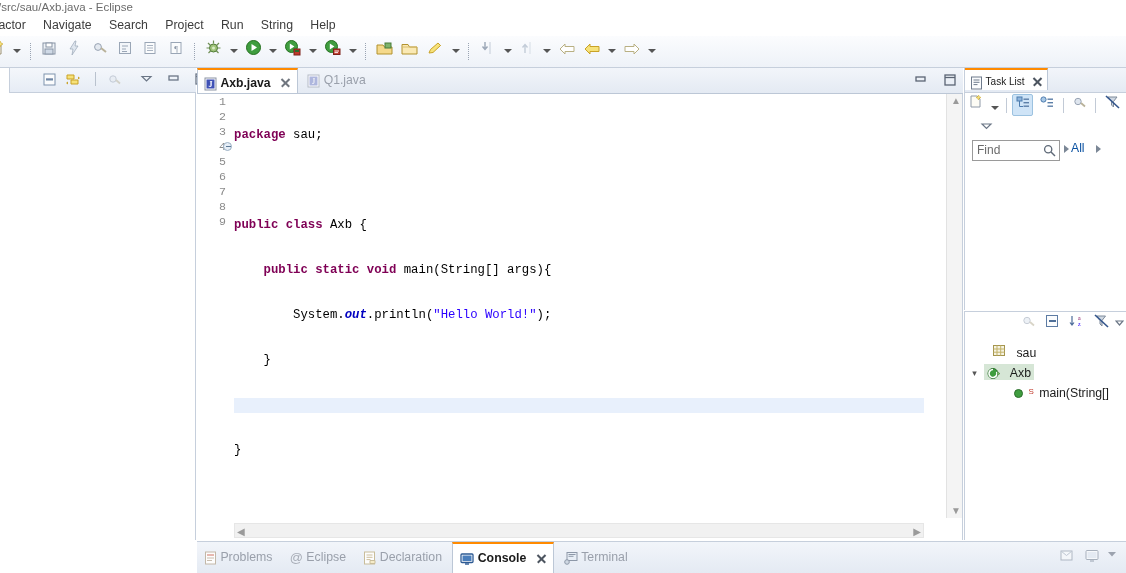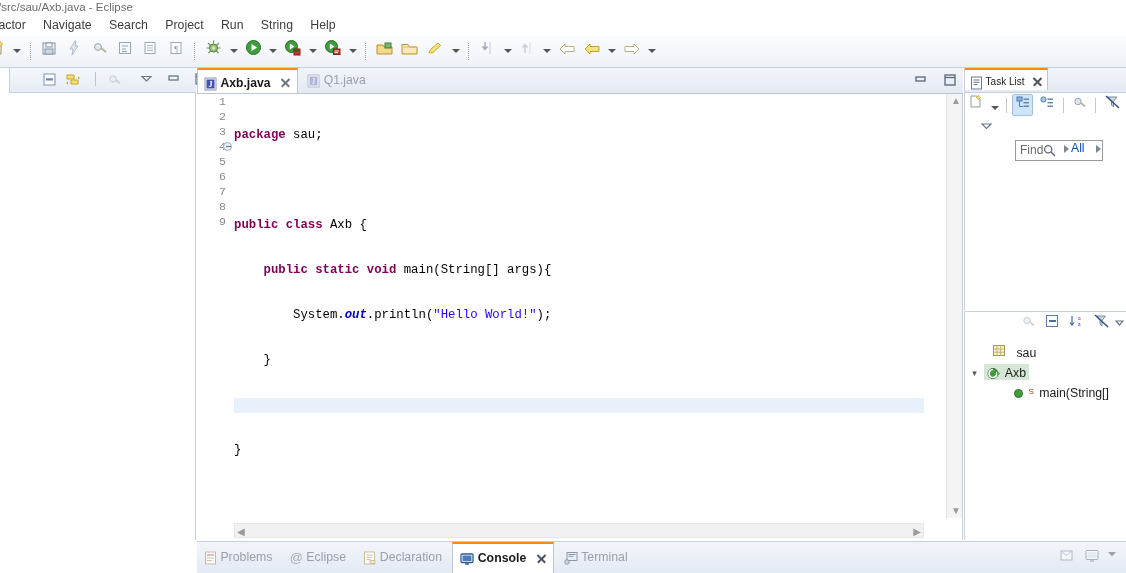--- a/index.html
+++ b/index.html
@@ -189,21 +189,21 @@
   .vtab .x::after{ transform:rotate(-45deg); }
 
   .vtoolbar{ height:26px; white-space:nowrap; overflow:hidden; background:#fff; }
   .vtb{ display:inline-block; width:21px; height:24px; line-height:24px; text-align:center; vertical-align:middle; }
   .vtb.on{ background:#cfe4f7; border:1px solid #9cc2e0; border-radius:2px; height:22px; line-height:20px; }
 
   .findrow{ position:relative; height:28px; background:#fff; }
   .findbox{
     position:absolute; left:7px; top:3px; width:88px; height:21px;
     background:#fff; border:1px solid #9a9a9a;
-    font-size:12px; line-height:19px; padding-left:4px; color:#6b6b6b;margin-left:43px;
+    font-size:12px; line-height:19px; padding-left:4px; color:#6b6b6b;
   }
   .alllink{ position:absolute; left:106px; top:4px; font-size:12.2px; color:#0b52a1; }
   .triR{
     display:inline-block; width:0; height:0;
     border-top:4px solid transparent; border-bottom:4px solid transparent;
     border-left:5px solid #7b8796; vertical-align:middle;
   }
 
   .tasklist{ position:absolute; left:0; top:0; width:162px; height:242px; background:#fff; border-left:1px solid #c6cfdc; }
   .outline{ position:absolute; left:0; top:243px; width:162px; height:229px; background:#fff; border-left:1px solid #c6cfdc; border-top:1px solid #c6cfdc; }
@@ -701,21 +701,21 @@
         <div class="trow" style="padding-left:3px;">
           <span class="expander">▾</span>
           <span class="sel">
             <span class="tw">
               <svg width="14" height="13" viewBox="0 0 14 13" style="vertical-align:middle">
                 <circle cx="6" cy="6.5" r="5" fill="#3f9d3f" stroke="#2c6f2c"></circle>
                 <path d="M6 2.5a4 4 0 1 0 3.6 2.3" fill="none" stroke="#fff" stroke-width="1.6"></path>
                 <path d="M10.5 5l2.5 1.6-2.5 1.6z" fill="#7fbf6a" stroke="#3d7a2e" stroke-width=".5"></path>
               </svg>
             </span>
-            <span class="tw" style="">Axb</span>
+            <span class="tw" style="margin-left:5px;">Axb</span>
           </span>
         </div>
         <div class="trow" style="padding-left:48px;">
           <span class="tw">
             <svg width="11" height="11" viewBox="0 0 11 11" style="vertical-align:middle">
               <circle cx="5.5" cy="5.5" r="4" fill="#3f9d3f" stroke="#2c6f2c"></circle>
             </svg>
           </span>
           <span class="tw" style="color:#c0392b;font-size:8px;vertical-align:top;margin-left:1px;">S</span>
           <span class="tw" style="margin-left:2px;">main(String[]</span>

